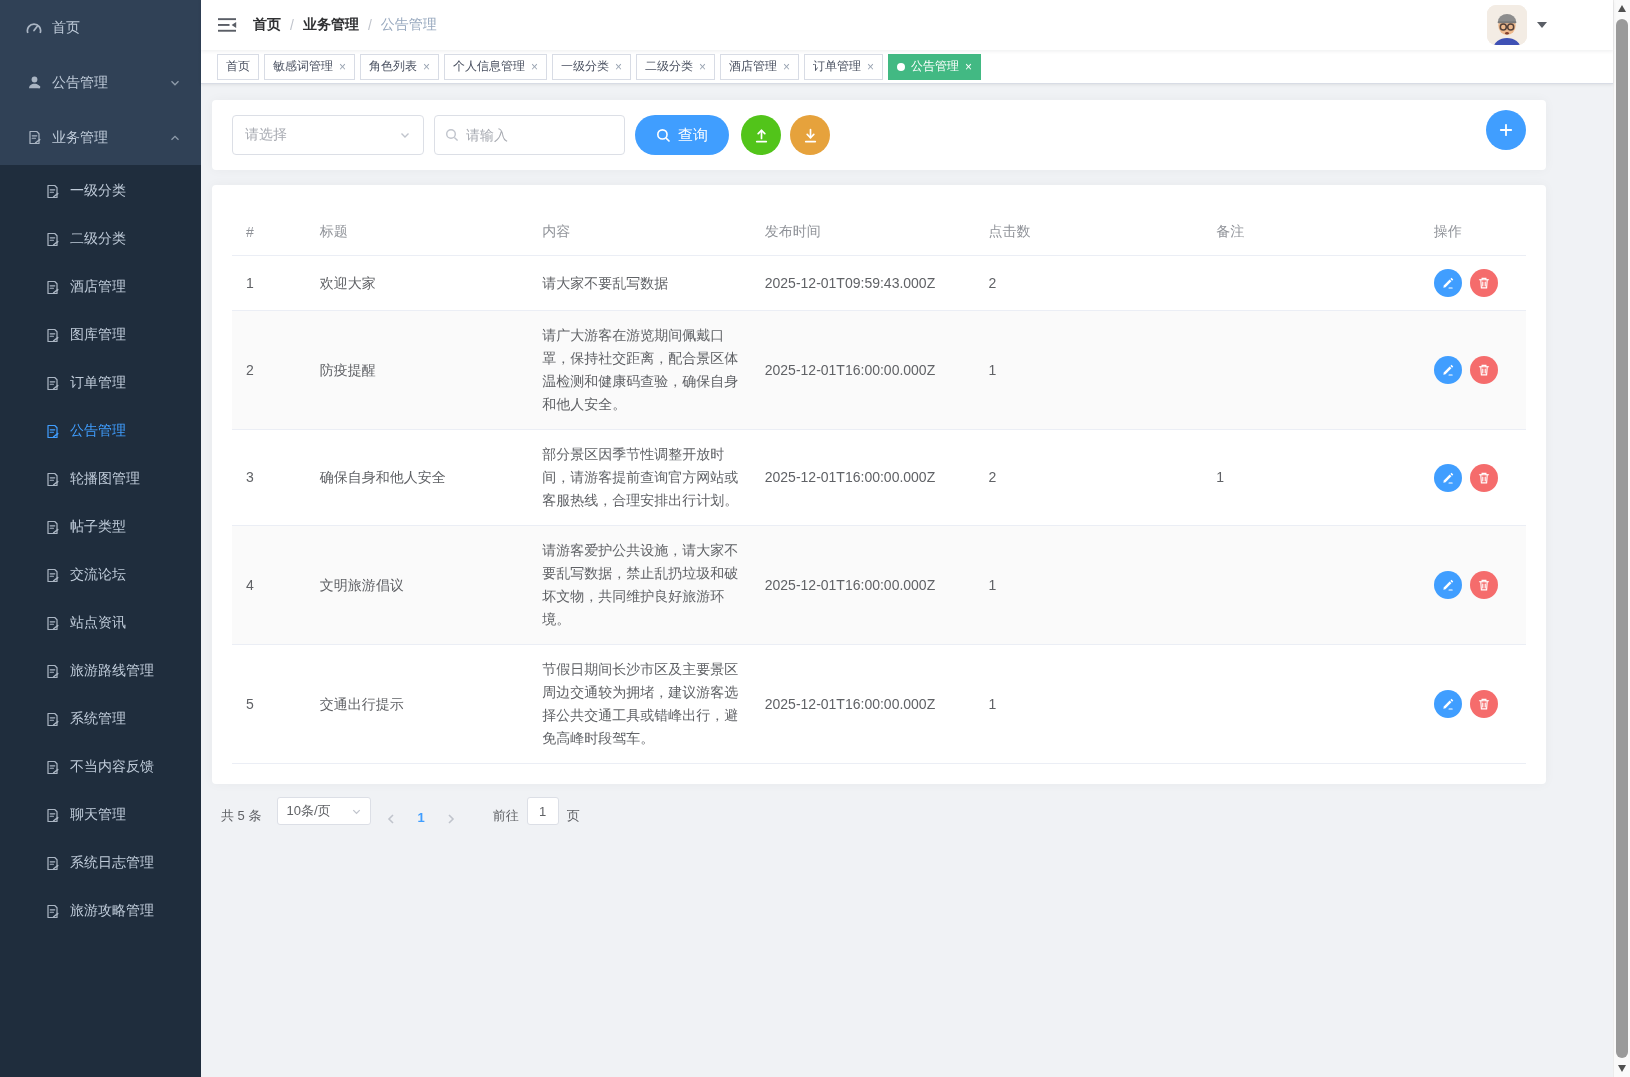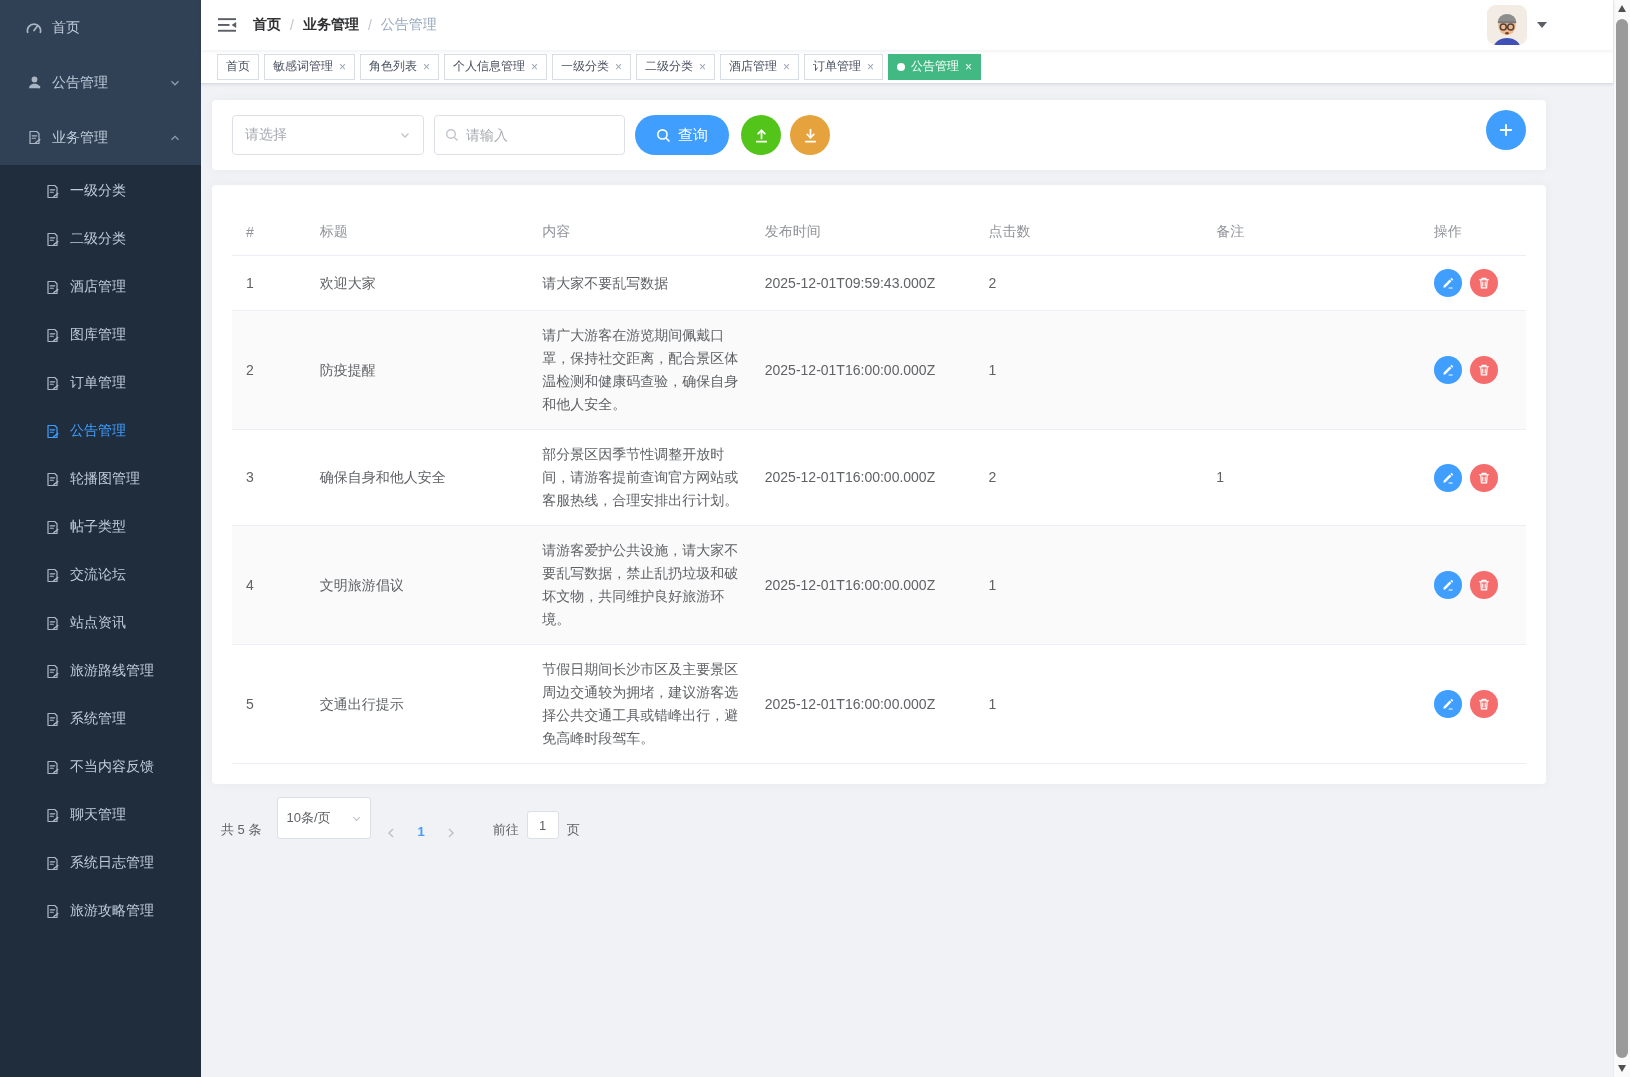--- a/index.html
+++ b/index.html
@@ -64,21 +64,21 @@
   td { color:#606266; font-size:14px; padding:13px 10px; border-bottom:1px solid #ebeef5; line-height:23px; vertical-align:middle; word-break:break-all; }
   th:first-child, td:first-child { padding-left:14px; }
   tbody tr:nth-child(even) { background:#fafafa; }
   .actions { display:flex; gap:8px; align-items:center; }
   .icon-btn { width:28px; height:28px; border:none; border-radius:50%; display:inline-flex; align-items:center; justify-content:center; cursor:pointer; }
   .icon-btn.edit { background:#409EFF; }
   .icon-btn.del { background:#f56c6c; }
   
   .pagination { display:flex; align-items:flex-end; margin:13px 0 0 9px; font-size:13px; color:#606266; }
   .pg-total { margin-right:16px; }
-  .pg-size { width:94px; height:42px; border:1px solid #dcdfe6; border-radius:3px; background:#fff; display:flex; align-items:center; justify-content:space-between; padding:0 8px; cursor:pointer; color:#606266; }
+  .pg-size { width:94px; height:28px; border:1px solid #dcdfe6; border-radius:3px; background:#fff; display:flex; align-items:center; justify-content:space-between; padding:0 8px; cursor:pointer; color:#606266; }
   .pg-size .sel-arrow { color:#c0c4cc; display:inline-flex; }
   .pg-arrow { background:none; border:none; color:#c0c4cc; font-size:14px; padding:0 14px; cursor:pointer; display:inline-flex; }
   .pg-num { color:#409EFF; font-weight:600; padding:0 6px; cursor:pointer; }
   .pg-goto { margin-left:22px; }
   .pg-input { width:32px; height:28px; border:1px solid #dcdfe6; border-radius:3px; text-align:center; margin:0 8px; font-size:13px; color:#606266; outline:none; font-family:inherit; }
   
   .scrollbar { width:17px; min-width:17px; height:100%; background:#fafafa; border-left:1px solid #ececec; position:relative; }
   .sb-thumb { position:absolute; left:2px; top:19px; bottom:19px; width:12px; border-radius:7px; background:#9a9a9a; }
   .sb-up { position:absolute; top:5px; left:4px; width:0; height:0; border-left:4.5px solid transparent; border-right:4.5px solid transparent; border-bottom:7px solid #505050; }
   .sb-dn { position:absolute; bottom:5px; left:4px; width:0; height:0; border-left:4.5px solid transparent; border-right:4.5px solid transparent; border-top:7px solid #505050; }

